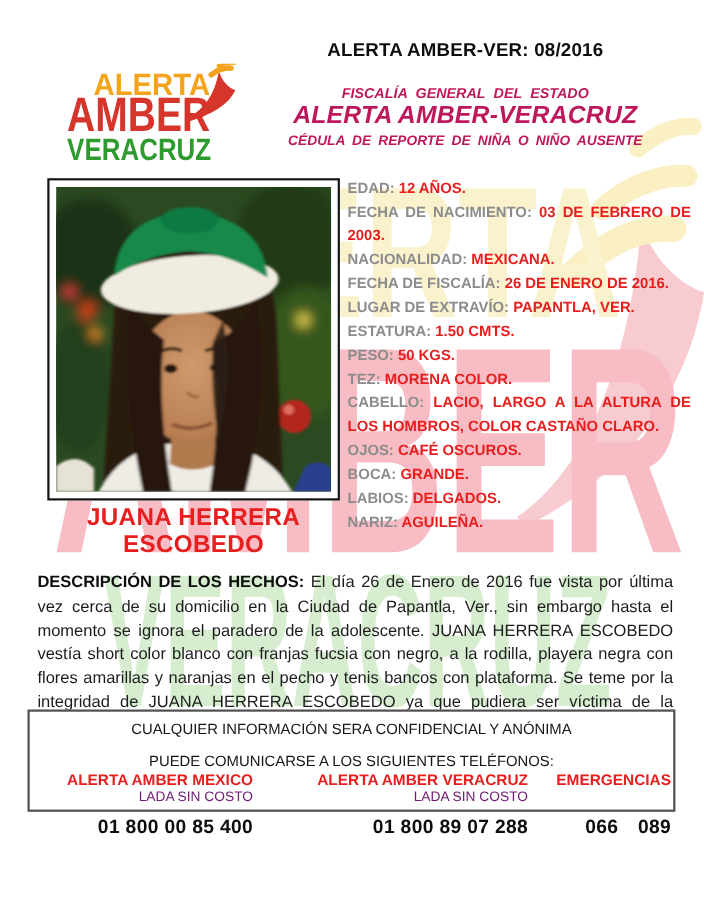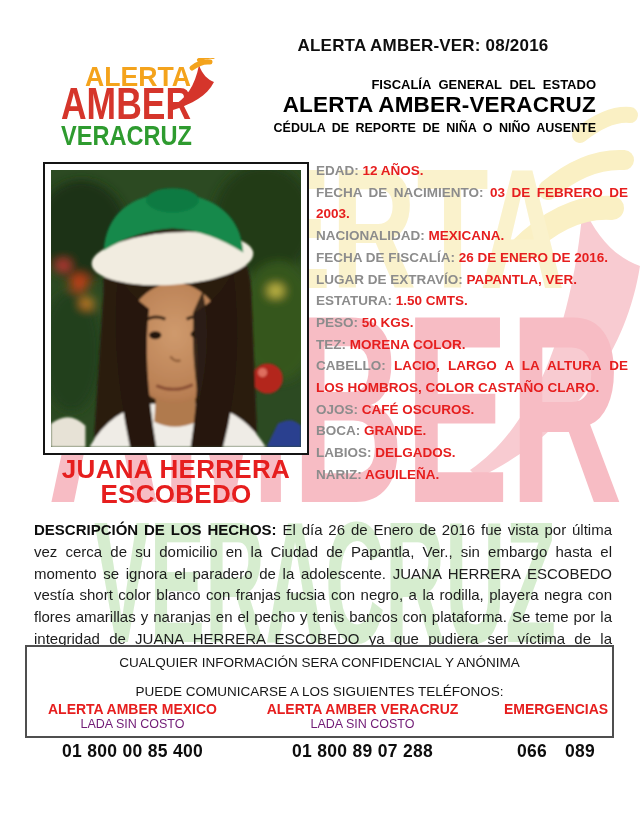--- a/index.html
+++ b/index.html
@@ -2,48 +2,48 @@
 <html><head>
 <meta charset="utf-8">
 <style>
   html,body{margin:0;padding:0;background:#fff;}
   .page{position:relative;width:640px;height:828px;background:#ffffff;overflow:hidden;
         font-family:"Liberation Sans",sans-serif;color:#111;}
   .wm{position:absolute;left:0;top:0;z-index:0;pointer-events:none;}
   
   .alert-code{position:absolute;left:250px;top:36px;width:346px;z-index:2;
       text-align:center;font-weight:bold;font-size:17px;letter-spacing:.2px;color:#0e0e0e;}
-  .rheader{position:absolute;left:250px;top:77px;width:346px;z-index:2;text-align:right;color:#000000;}
+  .rheader{position:absolute;left:250px;top:77px;width:346px;z-index:2;text-align:center;color:#be185d;font-style:italic;}
   .rheader .org{font-size:13px;font-weight:bold;word-spacing:4px;}
   .rheader .title{font-size:22.5px;font-weight:bold;margin-top:0;letter-spacing:.2px;}
   .rheader .subtitle{font-size:12.5px;font-weight:bold;word-spacing:3px;margin-top:3px;}
   
   .logo{position:absolute;left:58px;top:58px;z-index:2;}
   
   .photo-frame{position:absolute;left:43px;top:162px;width:266px;height:293px;z-index:2;
       border:2px solid #141414;background:#fff;box-sizing:border-box;padding:6px;}
   .photo-frame svg{display:block;}
   .person-name{position:absolute;left:43px;top:457px;width:266px;z-index:2;text-align:center;
-      color:#e61e1e;font-weight:bold;font-size:26px;line-height:25px;letter-spacing:.3px;}
+      color:#e61e1e;font-weight:bold;font-size:22px;line-height:25px;letter-spacing:.3px;}
   
   .fields{position:absolute;left:316px;top:160px;width:312px;z-index:2;
       font-size:13.5px;font-weight:bold;line-height:21.7px;}
   .field{text-align:justify;}
   .fl{color:#8c8c8c;}
   .fv{color:#e61e1e;}
   
   .desc{position:absolute;left:34px;top:519px;width:578px;z-index:2;margin:0;
       font-size:15px;line-height:21.8px;text-align:justify;color:#1c1c1c;}
   .desc b{color:#0d0d0d;}
   
   .footer-box{position:absolute;left:25px;top:645px;width:589px;height:93px;z-index:2;
       border:2px solid #4f4f4f;box-sizing:border-box;background:#fff;}
   .fline{text-align:center;font-size:13.5px;color:#161616;line-height:16px;margin-top:13px;}
   .fline1{margin-top:8px;}
-  .contact{position:absolute;top:54px;text-align:center;}
+  .contact{position:absolute;top:54px;text-align:right;}
   .c1{left:8px;width:195px;}
   .c2{left:218px;width:235px;}
   .c3{left:475px;width:108px;}
   .ct{color:#e61e1e;font-weight:bold;font-size:14px;}
   .cs{color:#701a75;font-size:12.5px;min-height:15px;}
   .cp{font-weight:bold;font-size:17.5px;margin-top:9px;color:#0d0d0d;letter-spacing:.3px;white-space:pre;}
 </style>
 </head>
 <body>
 

